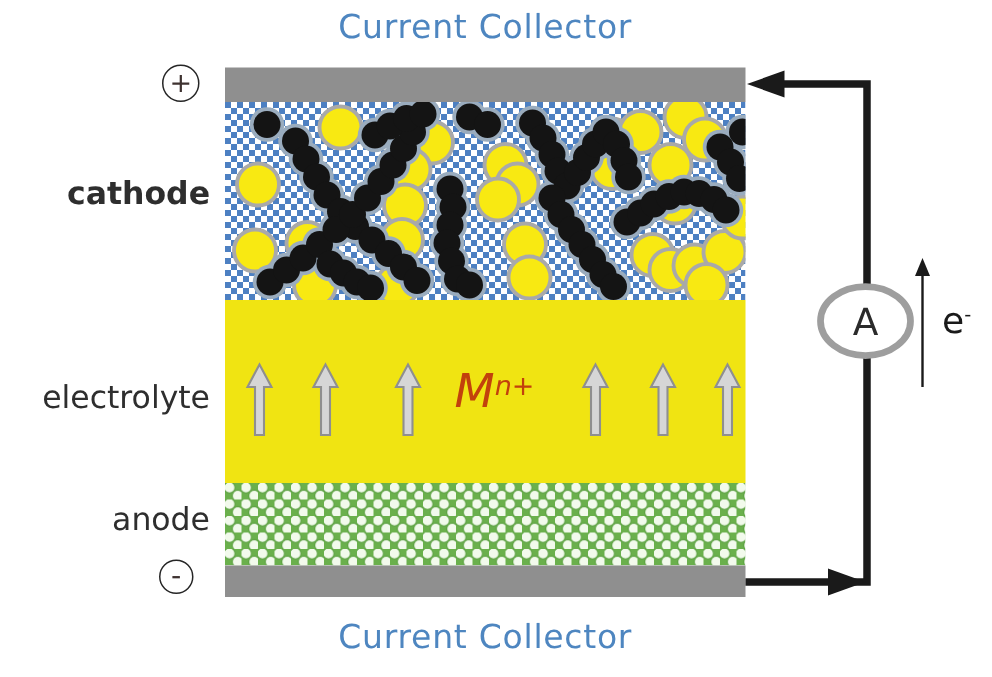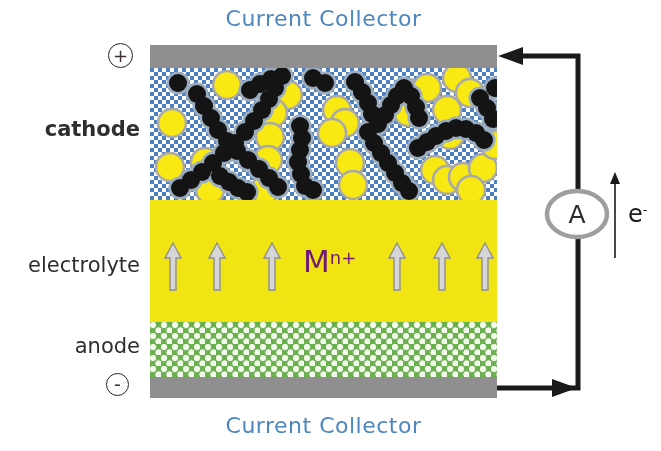--- a/index.html
+++ b/index.html
@@ -18,21 +18,21 @@
   #collector-top{top:45px;height:23px;background:#8F8F8F;}
   #cathode-layer{top:68px;height:132px;}
   #electrolyte-layer{top:200px;height:122px;background:#F0E412;}
   #anode-layer{top:322px;height:55px;}
   #collector-bottom{top:377px;height:21px;background:#8F8F8F;}
   .terminal{position:absolute;border:1.6px solid #262626;border-radius:50%;
             background:#ffffff;display:flex;align-items:center;justify-content:center;
             color:#3E3230;}
   #terminal-plus{left:108px;top:43px;width:23px;height:23px;font-size:18px;line-height:1;}
   #terminal-minus{left:106px;top:373px;width:21px;height:21px;font-size:19px;line-height:1;}
-  #ion-label{position:absolute;left:303px;top:244px;color:#701a75;font-size:31px;line-height:1.1;}
+  #ion-label{position:absolute;left:303px;top:244px;color:#c2410c;font-size:31px;line-height:1.1;font-style:italic;}
   #ion-label sup{font-size:18px;vertical-align:8px;}
   #electron-label{position:absolute;left:628px;top:200px;color:#1A1A1A;font-size:24px;}
   #electron-label sup{font-size:13px;vertical-align:8px;}
   #circuit-overlay{position:absolute;left:0;top:0;pointer-events:none;}
   svg{display:block;}
 </style>
 </head>
 <body>
 
 <div id="stage">

